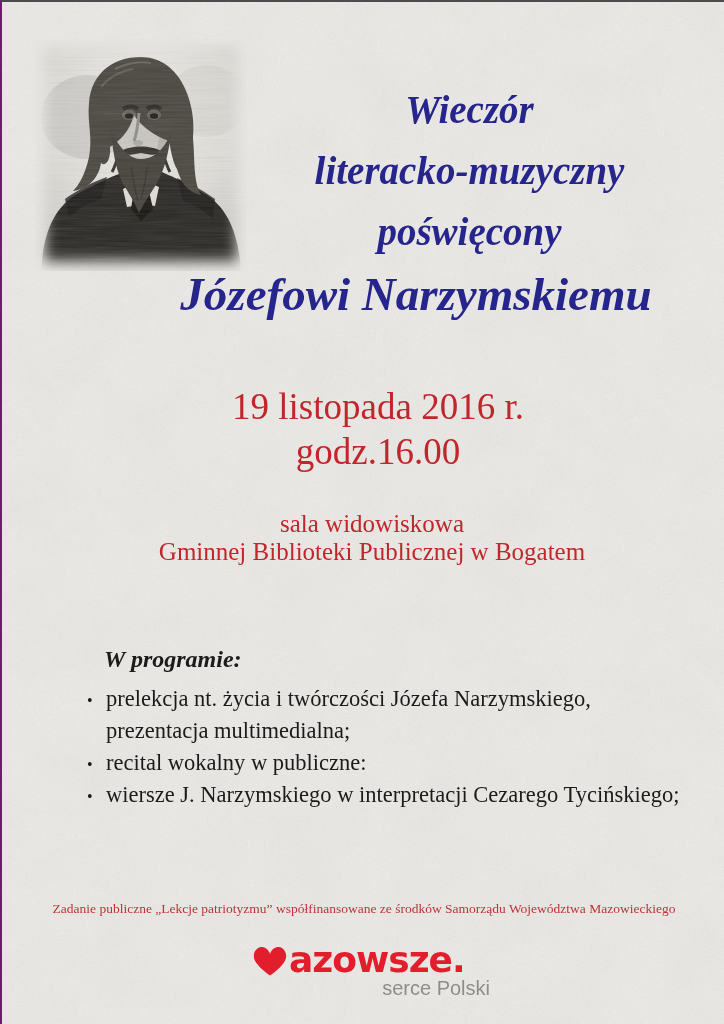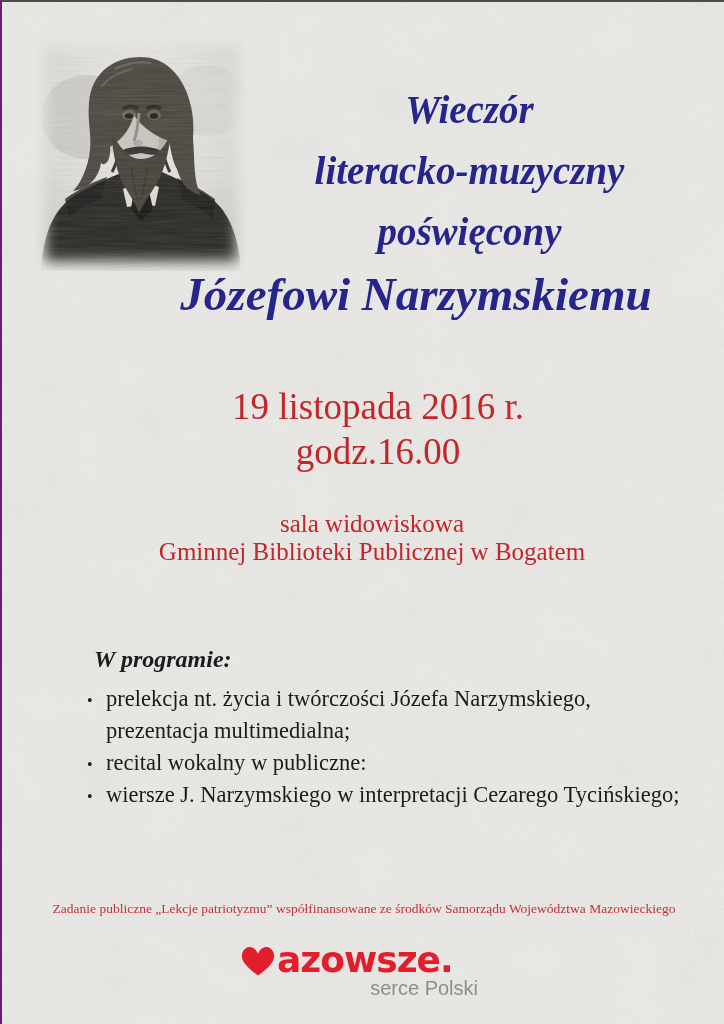--- a/index.html
+++ b/index.html
@@ -44,41 +44,41 @@
   .venue-block {
     position:absolute; left:8px; top:508px; width:724px;
     text-align:center;
     color:#c1262b;
     font-size:25px; line-height:28px;
     white-space:nowrap;
   }
   .program { position:absolute; left:80px; top:644px; width:640px; color:#1b1b1b; }
   .program-heading {
     font-weight:bold; font-style:italic;
-    font-size:24px; margin:0 0 10px 12px;
+    font-size:24px; margin:0 0 10px 22px;
   }
   .program-list { list-style:none; margin:4px; padding:0 0 0 20px; }
   .program-list li { position:relative; font-size:22.5px; line-height:32px; white-space:nowrap; }
   .program-list li::before {
     content:"\2022";
     position:absolute; left:-19px; top:2px;
     font-size:16px; color:#1c1c1c;
   }
   .cont { white-space:nowrap; }
   .cont:empty { display:none; }
 
   .funding-note {
     position:absolute; left:0; top:899px; width:724px;
     text-align:center;
     color:#bf3237;
     font-size:13.5px;
     white-space:nowrap;
   }
 
-  .logo { position:absolute; left:238px; top:938px; width:240px; }
+  .logo { position:absolute; left:250px; top:938px; width:240px; }
   .logo-row { display:flex; align-items:center; }
   .heart-icon { display:block; margin:4px 1px 0 0; }
   .logo-wordmark {
     font-family:"DejaVu Sans", sans-serif;
     font-weight:bold;
     font-size:36px;
     color:#e31e2c;
     letter-spacing:-1px;
     line-height:40px;
   }

